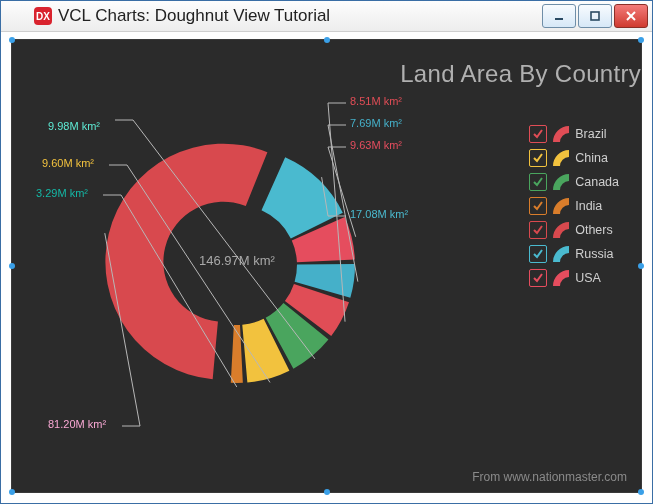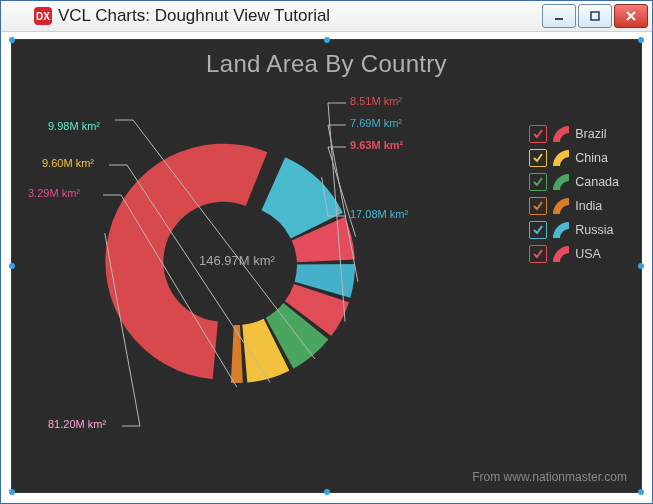--- a/index.html
+++ b/index.html
@@ -7,21 +7,21 @@
   
   #titlebar{height:30px;background:linear-gradient(#fdfdfd,#ededed);display:flex;align-items:center;border-bottom:1px solid #cfcfcf;padding-left:25px;}
   #app-icon{width:18px;height:18px;margin:0 6px 0 8px;background:#d9232e;border-radius:4px;display:flex;align-items:center;justify-content:center;color:#fff;font-size:10px;font-weight:700;}
   #title-text{font-size:17px;color:#222;flex:1;}
   .win-btns{display:flex;height:22px;margin-right:4px;margin-top:-2px;}
   .win-btn{width:32px;height:22px;margin-left:2px;border:1px solid #6f8ea8;border-radius:3px;background:linear-gradient(#f8fbfe,#d7e8f7);display:flex;align-items:center;justify-content:center;font-size:12px;color:#2a4a63;}
   .win-btn.close{background:linear-gradient(#f37b79,#cf3a2f);border-color:#8b2e26;color:#fff;}
   
   #panel{position:absolute;left:10px;top:38px;right:10px;bottom:10px;background:#2b2b2b;border:1px solid #3a3a3a;}
   .sel-dot{position:absolute;width:6px;height:6px;background:#3aa0e8;border-radius:50%;}
-  #chart-title{text-align:center;color:#b0b0b0;font-size:24px;font-weight:400;margin-top:10px;letter-spacing:.3px;}
+  #chart-title{text-align:right;color:#b0b0b0;font-size:24px;font-weight:400;margin-top:20px;letter-spacing:.3px;}
   #credit{position:absolute;right:14px;bottom:8px;color:#8a8a8a;font-size:12px;}
   
   #donut-wrap{position:absolute;left:50px;top:55px;width:350px;height:360px;}
   #donut{width:350px;height:360px;}
   #center-text{position:absolute;left:0;top:0;width:350px;height:360px;display:flex;align-items:center;justify-content:center;color:#a8a8a8;font-size:13px;pointer-events:none;padding-bottom:30px;box-sizing:border-box;}
   .lbl{position:absolute;font-size:11px;white-space:nowrap;}
   
   #legend{position:absolute;right:22px;top:82px;}
   .lg-row{display:flex;align-items:center;height:24px;}
   .lg-chk{width:16px;height:16px;border:1.5px solid;border-radius:2px;display:flex;align-items:center;justify-content:center;margin-right:6px;}
@@ -123,20 +123,31 @@
             <svg viewBox="0 0 12 12">
               <polyline points="2,6 5,9 10,2" fill="none" stroke="#d97d2b" stroke-width="2"></polyline>
             </svg>
           </div>
           <div class="lg-swatch"><svg width="16" height="16">
               <path d="M0 16 A16 16 0 0 1 16 0 L16 7 A9 9 0 0 0 7 16 Z" fill="#d97d2b"></path>
             </svg></div>
           <div class="lg-name">India</div>
         </div>
         <div class="lg-row">
+          <div class="lg-chk" style="border-color: rgb(216, 73, 78);">
+            <svg viewBox="0 0 12 12">
+              <polyline points="2,6 5,9 10,2" fill="none" stroke="#d8494e" stroke-width="2"></polyline>
+            </svg>
+          </div>
+          <div class="lg-swatch"><svg width="16" height="16">
+              <path d="M0 16 A16 16 0 0 1 16 0 L16 7 A9 9 0 0 0 7 16 Z" fill="#d8494e"></path>
+            </svg></div>
+          <div class="lg-name">Others</div>
+        </div>
+        <div class="lg-row">
           <div class="lg-chk" style="border-color: rgb(74, 186, 207);">
             <svg viewBox="0 0 12 12">
               <polyline points="2,6 5,9 10,2" fill="none" stroke="#4abacf" stroke-width="2"></polyline>
             </svg>
           </div>
           <div class="lg-swatch"><svg width="16" height="16">
               <path d="M0 16 A16 16 0 0 1 16 0 L16 7 A9 9 0 0 0 7 16 Z" fill="#4abacf"></path>
             </svg></div>
           <div class="lg-name">Russia</div>
         </div>
@@ -159,20 +170,20 @@
         <polyline points="305.8600099060374,191.63905061932715 276,35 294,35" fill="none" stroke="#b7b7b7" stroke-width="1"></polyline>
         <polyline points="303.6923143381745,146.7841442261984 276,57 294,57" fill="none" stroke="#b7b7b7" stroke-width="1"></polyline>
         <polyline points="269.6213037528371,87.11806242935882 276,126 294,126" fill="none" stroke="#b7b7b7" stroke-width="1"></polyline>
         <polyline points="262.89348704575605,268.89677670640583 81,30 63,30" fill="none" stroke="#b7b7b7" stroke-width="1"></polyline>
         <polyline points="218.01149714242536,292.4488869952187 75,75 57,75" fill="none" stroke="#b7b7b7" stroke-width="1"></polyline>
         <polyline points="184.81543547999416,296.99986039310846 69,105 51,105" fill="none" stroke="#b7b7b7" stroke-width="1"></polyline>
         <polyline points="52.78984118431187,143.11781208996902 88,336 70,336" fill="none" stroke="#b7b7b7" stroke-width="1"></polyline>
       </svg>
       <div class="lbl" style="left: 338px; top: 55px; color: rgb(224, 77, 86);">8.51M km²</div>
       <div class="lbl" style="left: 338px; top: 77px; color: rgb(69, 176, 201);">7.69M km²</div>
-      <div class="lbl" style="left: 338px; top: 99px; color: rgb(229, 77, 94); font-weight: bold;">9.63M km²</div>
+      <div class="lbl" style="left: 338px; top: 99px; color: rgb(229, 77, 94);">9.63M km²</div>
       <div class="lbl" style="left: 338px; top: 168px; color: rgb(74, 186, 207);">17.08M km²</div>
       <div class="lbl" style="left: 36px; top: 72px; color: #5eead4; margin-top: 8px;">9.98M km²</div>
       <div class="lbl" style="left: 30px; top: 117px; color: rgb(242, 194, 62);">9.60M km²</div>
-      <div class="lbl" style="left: 16px; top: 147px; color: #ec4899;">3.29M km²</div>
+      <div class="lbl" style="left: 24px; top: 147px; color: #14b8a6;">3.29M km²</div>
       <div class="lbl" style="left: 36px; top: 378px; color: #f9a8d4;">81.20M km²</div>
     </div>
 </div>
 
 </body></html>

